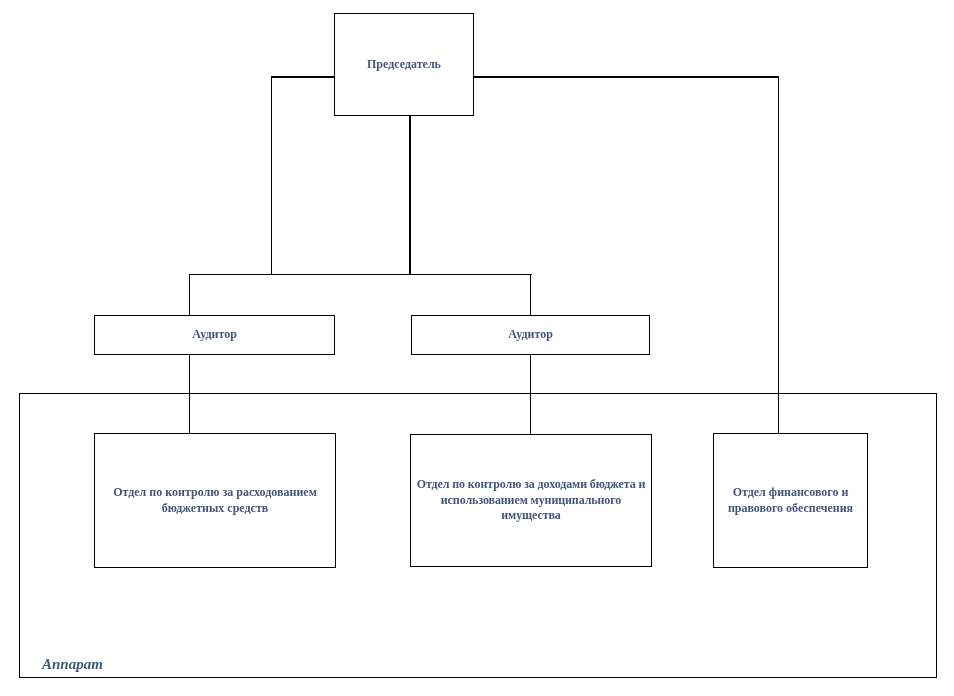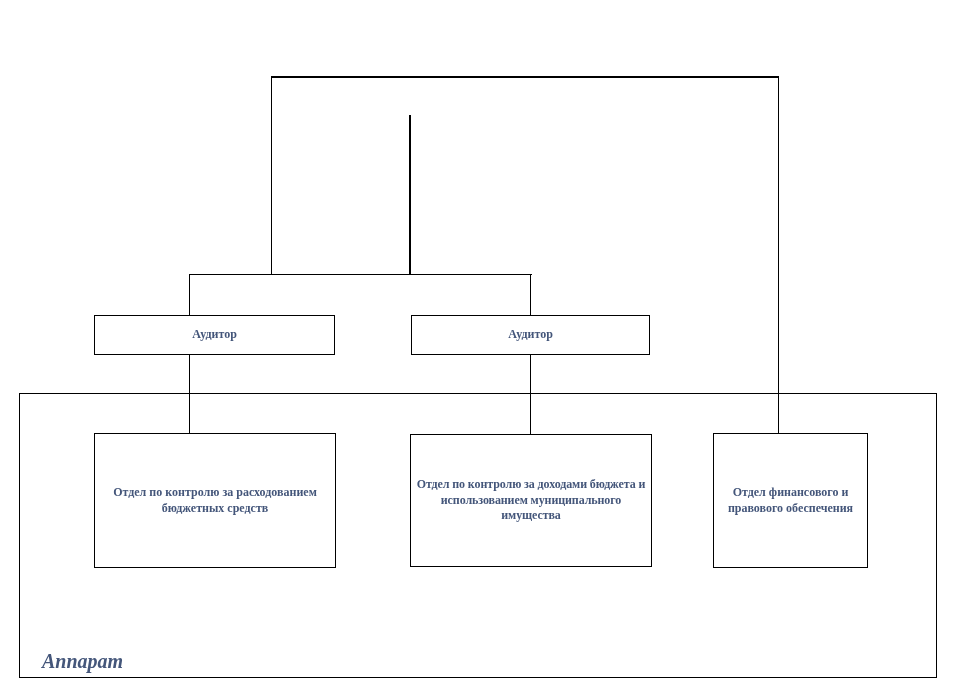--- a/index.html
+++ b/index.html
@@ -54,40 +54,43 @@
     left:19px;top:393px;width:918px;height:285px;
     background:var(--fill);
     border:1.5px solid var(--line);
   }
   .apparatus-label{
     position:absolute;
     left:22px;bottom:4px;
     color:var(--text);
     font-style:italic;
     font-weight:bold;
-    font-size:20px;
+    font-size:15px;
   }
 </style>
 </head>
 <body>
 
 <div class="canvas">
 
   <div class="apparatus">
     <div class="apparatus-label">Аппарат</div>
   </div>
 
   <div class="line h l-top-h"></div>
   <div class="line v l-v-leftbranch"></div>
   <div class="line v l-v-rightbranch"></div>
   <div class="line v l-v-deputy"></div>
   <div class="line h l-mid-h"></div>
   <div class="line v l-v-auditor-left"></div>
   <div class="line v l-v-auditor-right"></div>
 
+  <div class="node n-chairman">
+    <span>Председатель</span>
+  </div>
 
 
   <div class="node n-auditor-left">
     <span>Аудитор</span>
   </div>
 
   <div class="node n-auditor-right">
     <span>Аудитор</span>
   </div>
 

